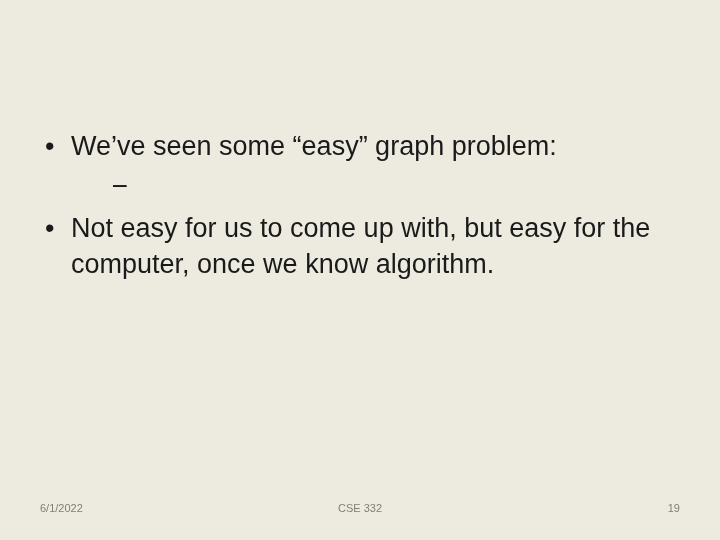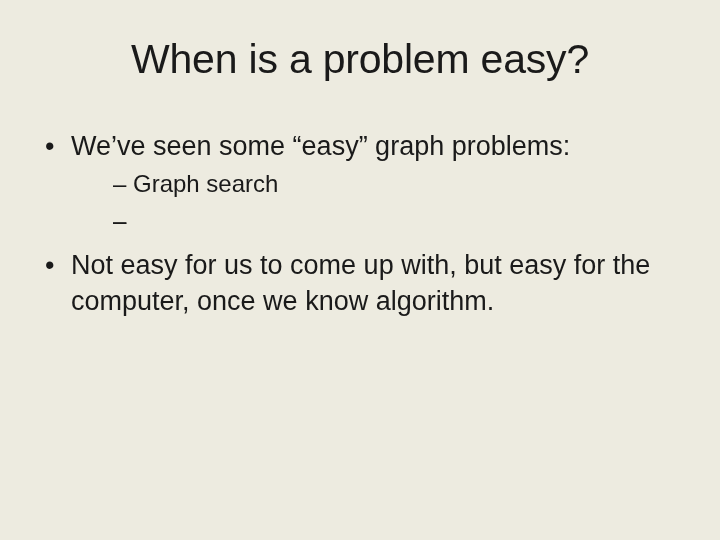--- a/index.html
+++ b/index.html
@@ -117,48 +117,51 @@
   #footer-number {
     right: 40px;
     text-align: right;
   }
 </style>
 </head>
 <body>
 
 <div id="slide">
 
-  <div id="slide-title">When is a problem easy?</div>
 
   <div id="body-content">
 
     <ul class="lvl1">
 
       <li class="bullet-l1">
         <span class="marker">•</span>
-        <span class="txt">We’ve seen some “easy” graph problems:</span>
+        <span class="txt">We’ve seen some “easy” graph problem:</span>
 
         <ul class="lvl2">
           <li class="bullet-l2">
             <span class="marker">–</span>
-            <span class="txt">Graph search</span>
           </li>
           <li class="bullet-l2">
             <span class="marker">–</span>
           </li>
           <li class="bullet-l2">
             <span class="marker">–</span>
           </li>
         </ul>
       </li>
 
       <li class="spacer-line"></li>
 
       <li class="bullet-l1">
         <span class="marker">•</span>
         <span class="txt">Not easy for us to come up with, but easy for the computer, once we know algorithm.</span>
       </li>
 
     </ul>
   </div>
 
+  <div id="footer">
+    <div class="f-item" id="footer-date">6/1/2022</div>
+    <div class="f-item" id="footer-center">CSE 332</div>
+    <div class="f-item" id="footer-number">19</div>
+  </div>
 
 </div>
 
 </body></html>

